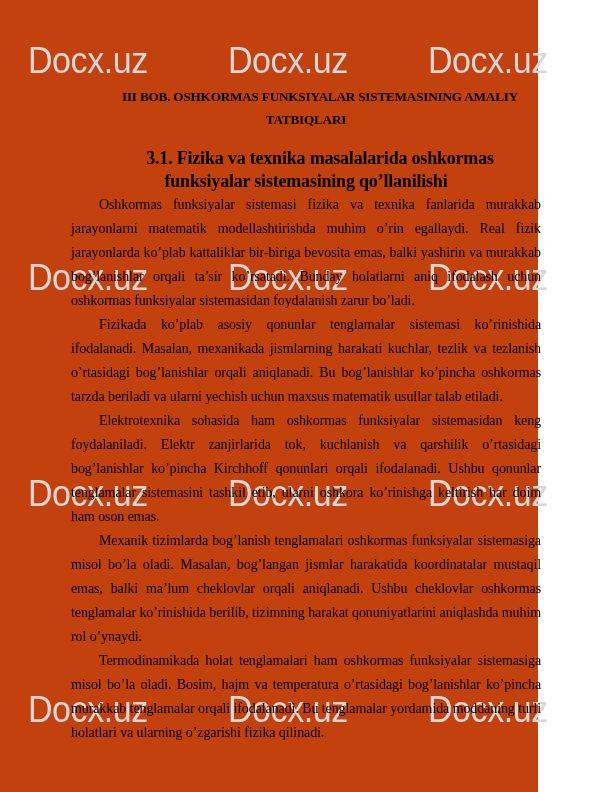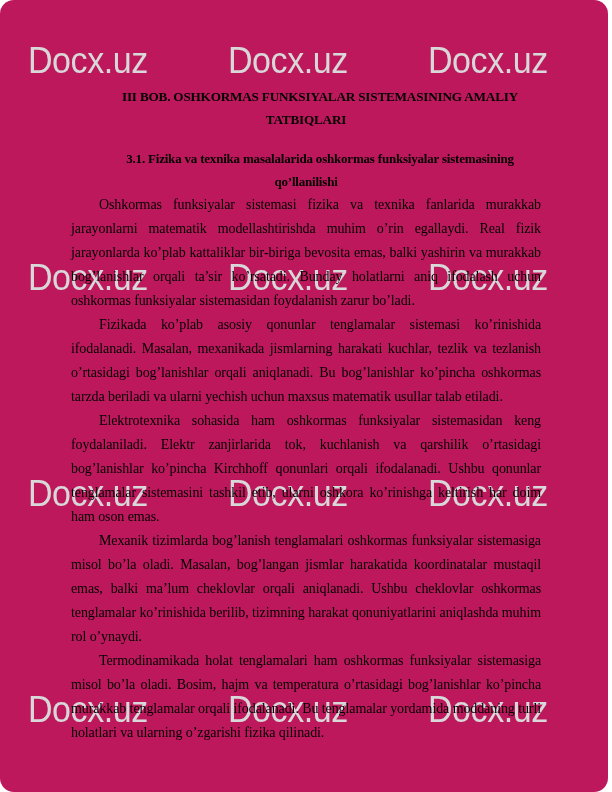--- a/index.html
+++ b/index.html
@@ -1,26 +1,26 @@
 <!DOCTYPE html>
 <html><head>
 <meta charset="utf-8">
 <style>
   html, body { margin: 0; padding: 0; background: #ffffff; }
   body { width: 612px; height: 792px; position: relative; overflow: hidden; }
-  .page { position: absolute; left: 0; top: 0; width: 608px; height: 792px; background: #be185d; border-radius: 14px; }
+  .page { position: absolute; left: 0; top: 0; width: 538px; height: 792px; background: #c2410c; }
 
   .wm-layer { position: absolute; left: 0; top: 0; width: 612px; height: 792px; z-index: 0; pointer-events: none; }
   .wm { position: absolute; font-family: "Liberation Sans", sans-serif; font-size: 37px; color: #d8d8d8; letter-spacing: -0.5px; line-height: 1; white-space: nowrap; transform: scaleX(0.92); transform-origin: left top; }
 
   .content { position: absolute; left: 71px; top: 70px; width: 470px; z-index: 1;
     font-family: "Liberation Serif", serif; color: #000000; }
 
   .heading { font-weight: bold; text-align: center; font-size: 13.2px; line-height: 22.5px; margin: 16px; text-indent: 28px; letter-spacing: -0.2px; }
-  .heading.sub { font-size: 13px; line-height: 23px; text-indent: 28px; margin-bottom: 0px; }
+  .heading.sub { font-size: 18px; line-height: 23px; text-indent: 28px; margin-bottom: 0px; }
 
   .para { font-size: 14px; line-height: 24px; text-align: justify; text-indent: 28px; margin: 0; letter-spacing: -0.1px; }
 </style>
 </head>
 <body>
 
 <div class="page">
 
   <div class="wm-layer">
     <div class="wm" style="left:28px; top:42px;">Docx.uz</div>

